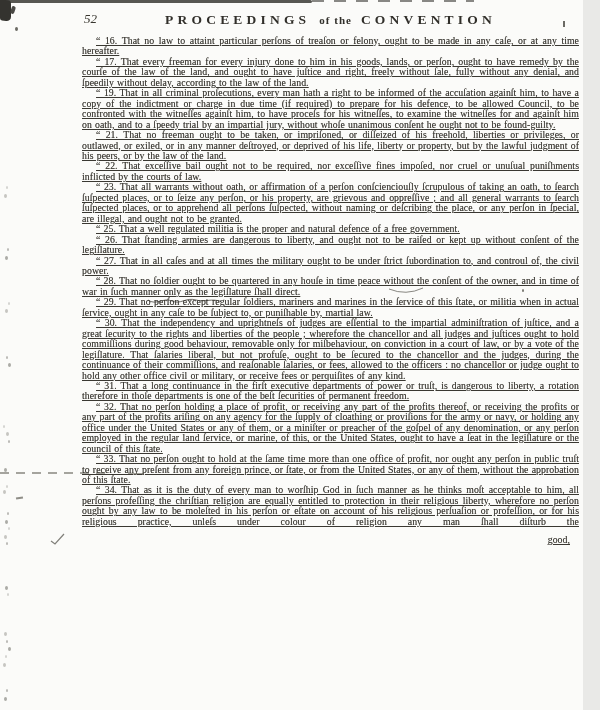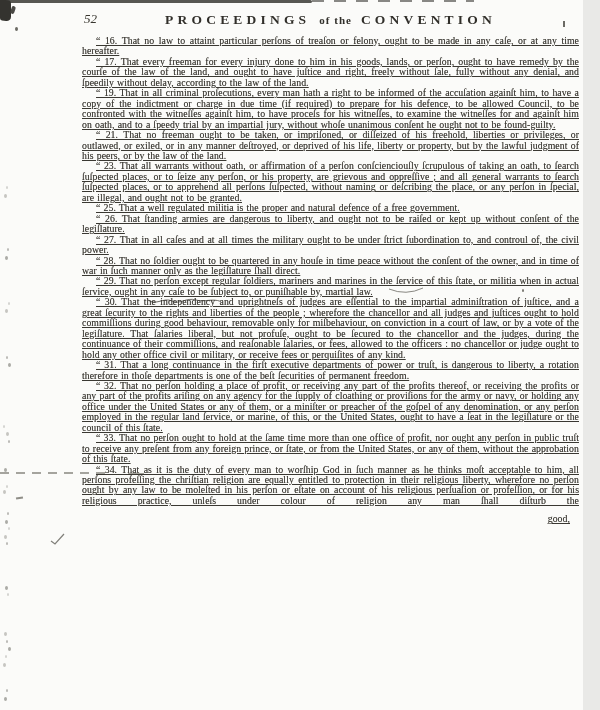--- a/index.html
+++ b/index.html
@@ -136,20 +136,21 @@
       <span class="caps">CONVENTION</span>
     </div>
   </header>
 
   <main class="text-block">
 
     <p class="article">“ 16. That no law to attaint particular perſons of treaſon or felony, ought to be made in any caſe, or at any time hereafter.</p>
       <p class="article">“ 17. That every freeman for every injury done to him in his goods, lands, or perſon, ought to have remedy by the courſe of the law of the land, and ought to have juſtice and right, freely without ſale, fully without any denial, and ſpeedily without delay, according to the law of the land.</p>
       <p class="article">“ 19. That in all criminal proſecutions, every man hath a right to be informed of the accuſation againſt him, to have a copy of the indictment or charge in due time (if required) to prepare for his defence, to be allowed Council, to be confronted with the witneſſes againſt him, to have proceſs for his witneſſes, to examine the witneſſes for and againſt him on oath, and to a ſpeedy trial by an impartial jury, without whoſe unanimous conſent he ought not to be found-guilty.</p>
       <p class="article">“ 21. That no freeman ought to be taken, or impriſoned, or diſſeized of his freehold, liberties or privileges, or outlawed, or exiled, or in any manner deſtroyed, or deprived of his life, liberty or property, but by the lawful judgment of his peers, or by the law of the land.</p>
+      <p class="article">“ 22. That exceſſive bail ought not to be required, nor exceſſive fines impoſed, nor cruel or unuſual puniſhments inflicted by the courts of law.</p>
       <p class="article">“ 23. That all warrants without oath, or affirmation of a perſon conſcienciouſly ſcrupulous of taking an oath, to ſearch ſuſpected places, or to ſeize any perſon, or his property, are grievous and oppreſſive ; and all general warrants to ſearch ſuſpected places, or to apprehend all perſons ſuſpected, without naming or deſcribing the place, or any perſon in ſpecial, are illegal, and ought not to be granted.</p>
       <p class="article">“ 25. That a well regulated militia is the proper and natural defence of a free government.</p>
       <p class="article">“ 26. That ſtanding armies are dangerous to liberty, and ought not to be raiſed or kept up without conſent of the legiſlature.</p>
       <p class="article">“ 27. That in all caſes and at all times the military ought to be under ſtrict ſubordination to, and controul of, the civil power.</p>
       <p class="article">“ 28. That no ſoldier ought to be quartered in any houſe in time peace without the conſent of the owner, and in time of war in ſuch manner only as the legiſlature ſhall direct.</p>
       <p class="article">“ 29. That no perſon except regular ſoldiers, mariners and marines in the ſervice of this ſtate, or militia when in actual ſervice, ought in any caſe to be ſubject to, or puniſhable by, martial law.</p>
       <p class="article">“ 30. That the independency and uprightneſs of judges are eſſential to the impartial adminiſtration of juſtice, and a great ſecurity to the rights and liberties of the people ; wherefore the chancellor and all judges and juſtices ought to hold commiſſions during good behaviour, removable only for miſbehaviour, on conviction in a court of law, or by a vote of the legiſlature.  That ſalaries liberal, but not profuſe, ought to be ſecured to the chancellor and the judges, during the continuance of their commiſſions, and reaſonable ſalaries, or fees, allowed to the officers :  no chancellor or judge ought to hold any other office civil or military, or receive fees or perquiſites of any kind.</p>
       <p class="article">“ 31. That a long continuance in the firſt executive departments of power or truſt, is dangerous to liberty, a rotation therefore in thoſe departments is one of the beſt ſecurities of permanent freedom.</p>
       <p class="article">“ 32. That no perſon holding a place of profit, or receiving any part of the profits thereof, or receiving the profits or any part of the profits ariſing on any agency for the ſupply of cloathing or proviſions for the army or navy, or holding any office under the United States or any of them, or a miniſter or preacher of the goſpel of any denomination, or any perſon employed in the regular land ſervice, or marine, of this, or the United States, ought to have a ſeat in the legiſlature or the council of this ſtate.</p>
       <p class="article">“ 33. That no perſon ought to hold at the ſame time more than one office of profit, nor ought any perſon in public truſt to receive any preſent from any foreign prince, or ſtate, or from the United States, or any of them, without the approbation of this ſtate.</p>

